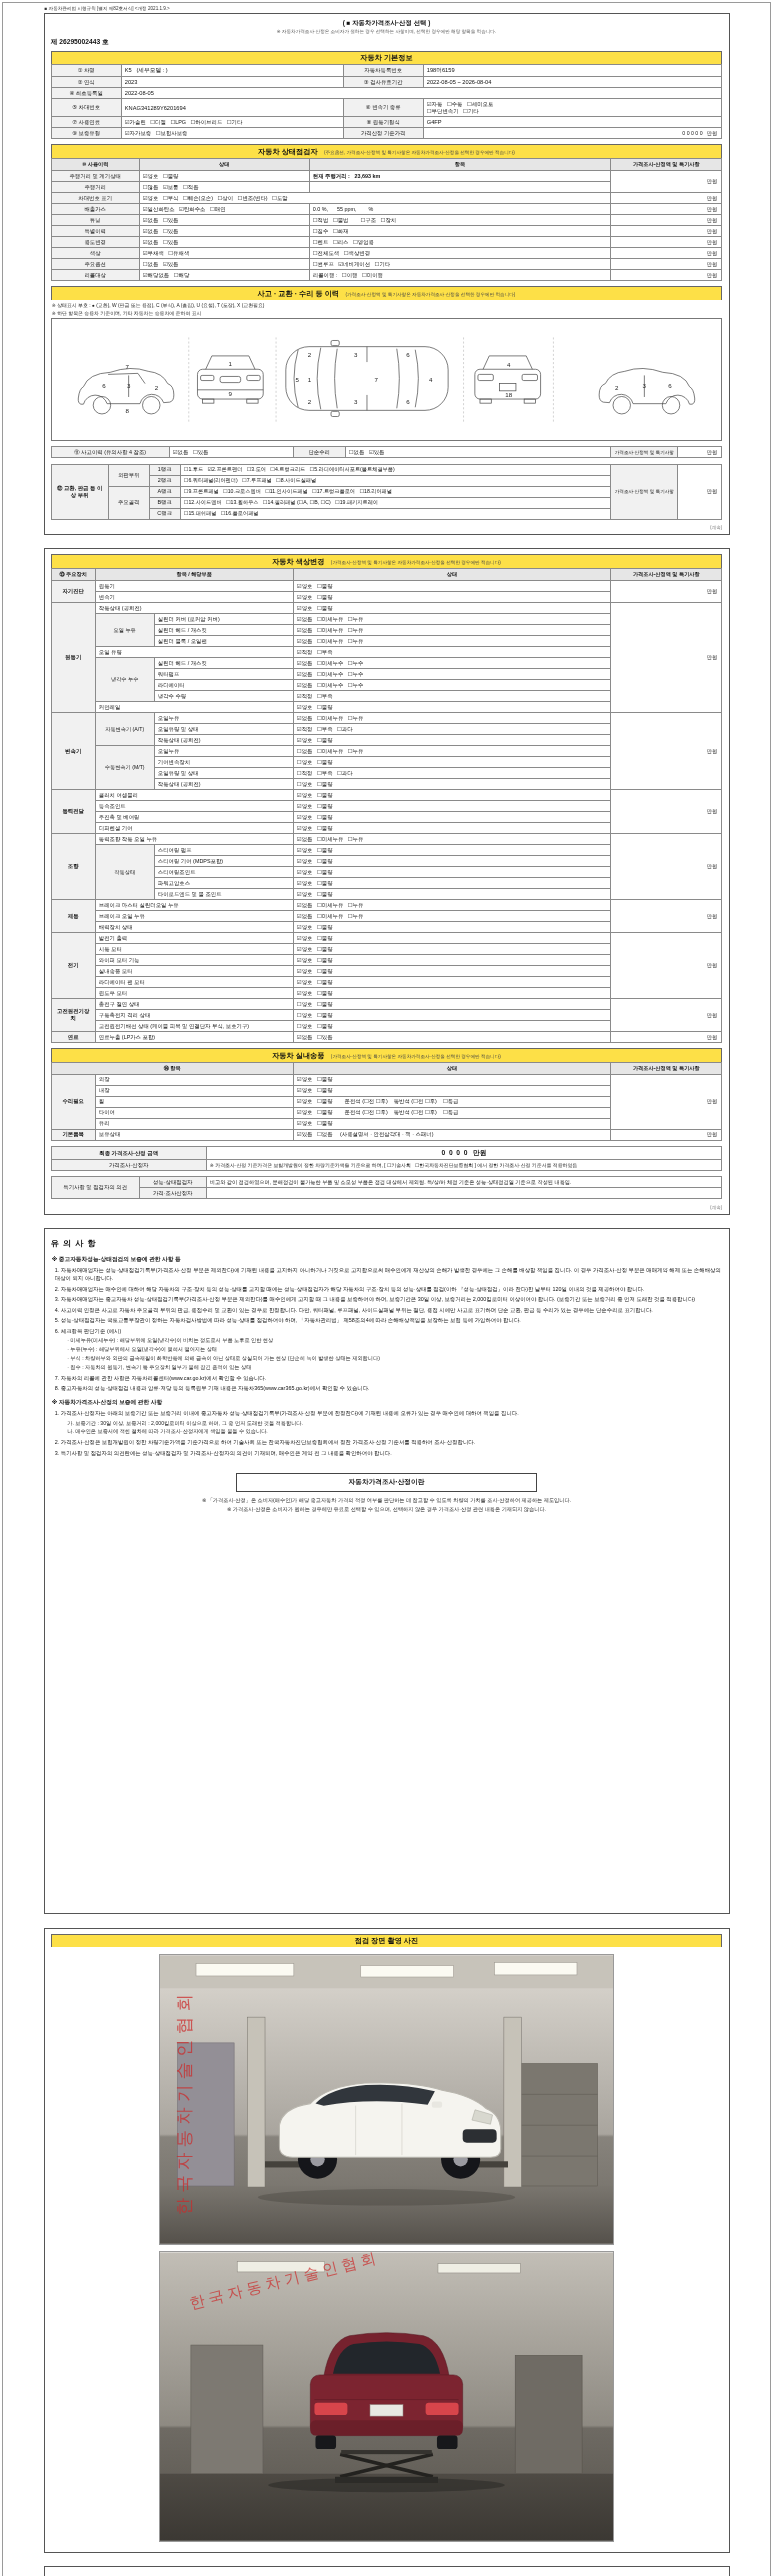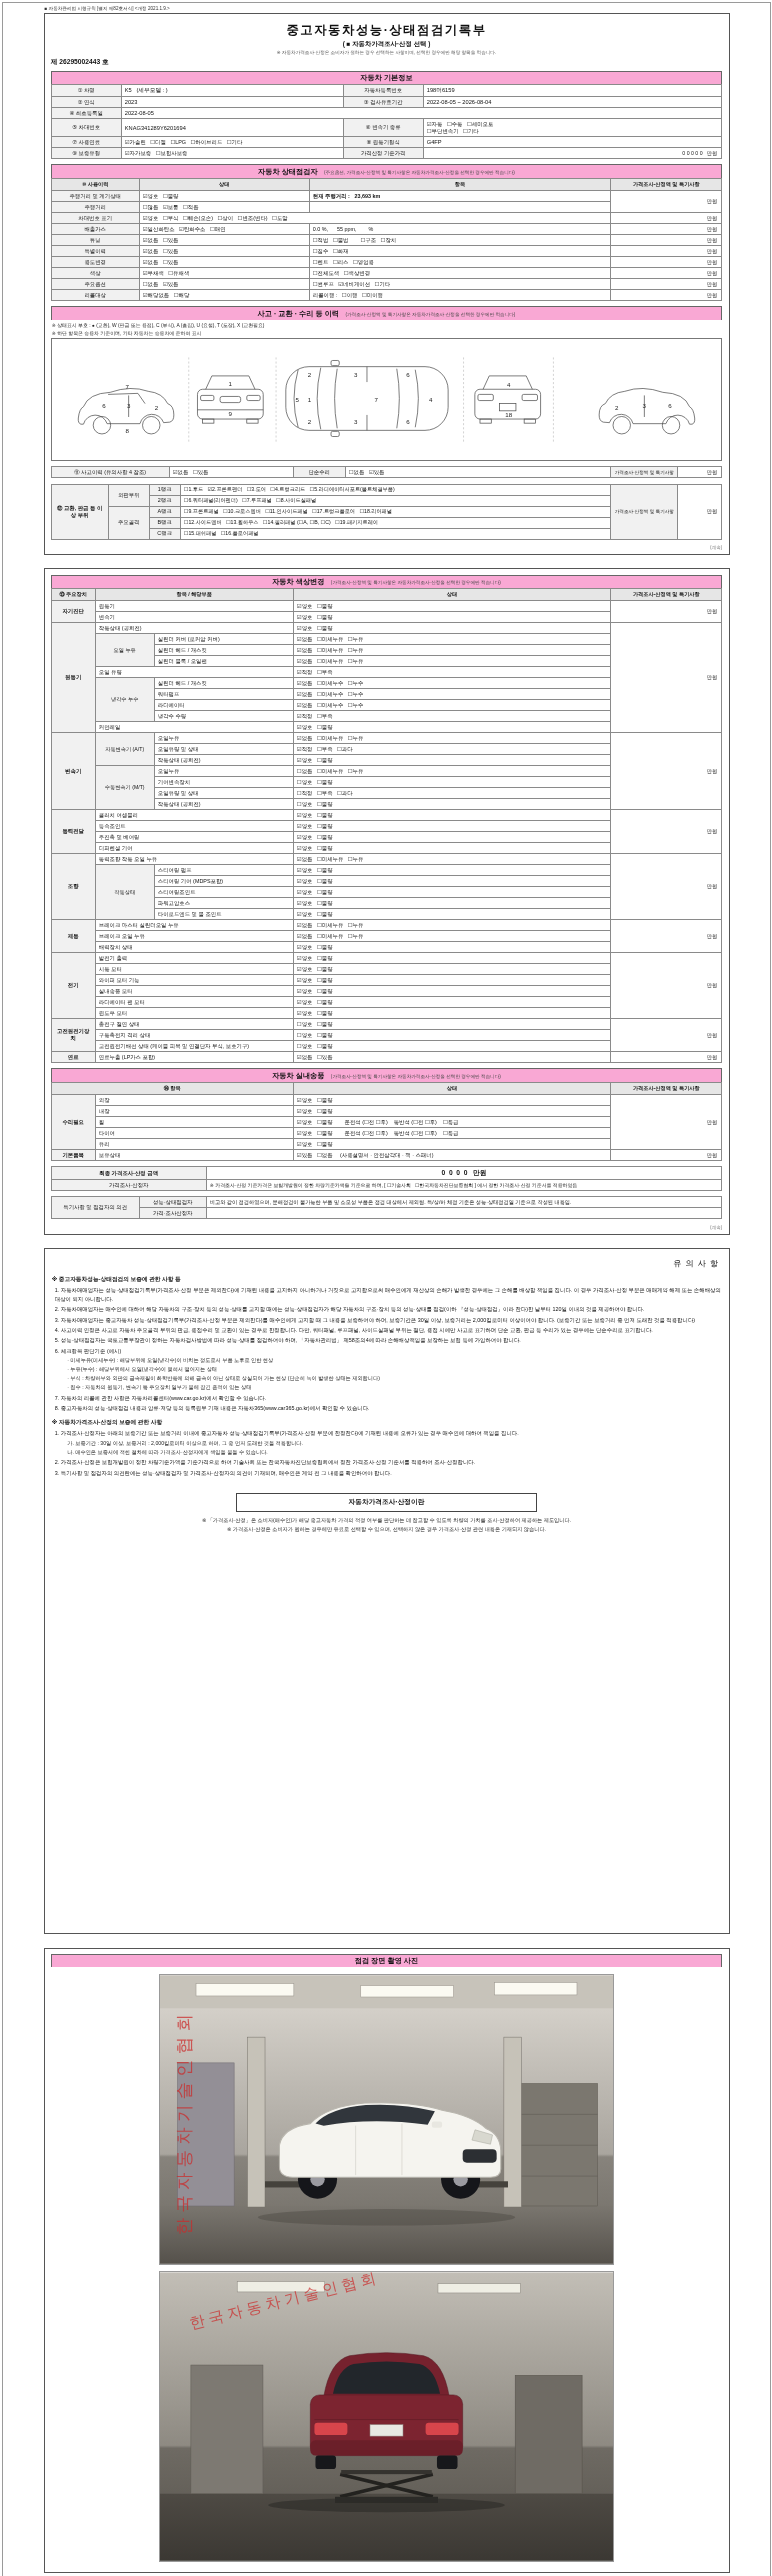--- a/index.html
+++ b/index.html
@@ -5,59 +5,58 @@
   html,body{margin:0;padding:0;background:#ffffff;}
   body{width:773px;min-height:2571px;font-family:"Liberation Sans","DejaVu Sans",sans-serif;color:#111;}
   .outer{border:0.5px solid #9a9a9a;margin:2.1px;padding:2.1px 0 13.4px;}
   .sheet{width:686px;margin:0 auto;}
   .top-note{font-size:4.6px;color:#333;margin:1px 0 2.1px 1px;}
   .box{border:0.8px solid #555;background:#fff;margin-bottom:13.4px;padding:5.2px 6.2px 4.1px;}
   .doc-title{text-align:center;font-size:12.4px;font-weight:bold;letter-spacing:1.5px;margin:2.1px 0 1px;}
   .doc-sub{text-align:center;font-size:6.4px;font-weight:bold;}
   .doc-sub-note{text-align:center;font-size:4.6px;color:#555;margin:1px 0 3.1px;}
   .doc-no{font-size:6.7px;font-weight:bold;margin:1px 0 4.1px;}
-  .sec-bar{border:0.5px solid #666;border-bottom:none;background:#f9a8d4;text-align:center;padding:1.5px 0 1px;}
+  .sec-bar{border:0.5px solid #666;border-bottom:none;background:#fde047;text-align:center;padding:1.5px 0 1px;}
   .sec-bar .t{font-weight:bold;font-size:7.2px;}
   .sec-bar .n{font-size:4.6px;color:#444;margin-left:4.1px;font-weight:normal;}
   table{width:100%;border-collapse:collapse;font-size:5.7px;margin-bottom:5.2px;border:0.5px solid #666;table-layout:fixed;}
   th,td{border:0.5px solid #8a8a8a;padding:1.5px 3.1px;vertical-align:middle;white-space:pre-wrap;word-break:break-all;}
   th{background:#e6e6e6;font-weight:bold;font-size:5.2px;text-align:center;padding:2.1px 1px;}
   td.lbl{background:#f1f1f1;text-align:center;font-size:5.4px;}
   td.cat{font-weight:bold;}
   td.grp{font-size:5.2px;}
   td.chk{font-size:5.4px;}
   td.itm{font-size:5.4px;}
   td.price{text-align:right;color:#222;font-size:5.2px;padding-right:4.1px;}
   td.km{font-weight:bold;}
   .legend{font-size:4.9px;color:#222;margin:2.1px 1px;}
   .diagram{border:0.5px solid #777;margin:2.1px 0 5.2px;background:#fff;text-align:center;padding:3.1px 0;}
   .big{font-size:6.7px;font-weight:bold;text-align:center;}
   .notes-box{min-height:675px;}
-  .notes-title{text-align:right;font-weight:normal;font-size:8.2px;letter-spacing:4.1px;margin:4.1px 0 6.2px;}
+  .notes-title{text-align:left;font-weight:bold;font-size:8.2px;letter-spacing:4.1px;margin:4.1px 0 6.2px;}
   .note-h{font-weight:bold;font-size:5.7px;margin:6.2px 1px 2.6px;}
   .note-n{font-size:5.4px;line-height:1.55;margin:2.1px 1px 2.1px 4.1px;white-space:pre-wrap;}
   .note-s{font-size:5.2px;line-height:1.5;margin:1px 1px 1px 16.5px;color:#222;white-space:pre-wrap;}
   .price-box{width:289px;margin:15.5px auto 5.2px;border:0.8px solid #444;padding:4.1px 5.2px;text-align:center;font-weight:bold;font-size:6.7px;}
   .price-box-line{font-size:5.2px;color:#222;text-align:center;margin:1.5px 15.5px;white-space:pre-wrap;}
   .photo-frame{width:453px;margin:6.2px auto;border:0.5px solid #999;line-height:0;}
   .box-foot{text-align:right;font-size:4.6px;color:#777;margin-top:2.1px;}
   .sign-head{position:relative;text-align:center;margin:3.1px 0 5.2px;}
   .sign-title{font-size:8.2px;font-weight:bold;letter-spacing:5.2px;}
   svg text{font-family:"Liberation Sans","DejaVu Sans",sans-serif;}
 </style>
 </head>
 <body>
 
 <div class="outer">
 <div class="sheet">
 
   <div class="top-note">■ 자동차관리법 시행규칙 [별지 제82호서식] &lt;개정 2021.1.9.&gt;</div>
 
   <div class="box">
-    <div class="doc-title">중고자동차성능·상태점검기록부</div>
     <div class="doc-sub">( ■ 자동차가격조사·산정 선택 )</div>
     <div class="doc-sub-note">※ 자동차가격조사·산정은 소비자가 원하는 경우 선택하는 사항이며, 선택한 경우에만 해당 항목을 적습니다.</div>
     <div class="doc-no">제 26295002443 호</div>
 
     <div class="sec-bar">
       <span class="t">자동차 기본정보</span>
     </div>
     <table>
       <colgroup>
             <col style="width:70px">

